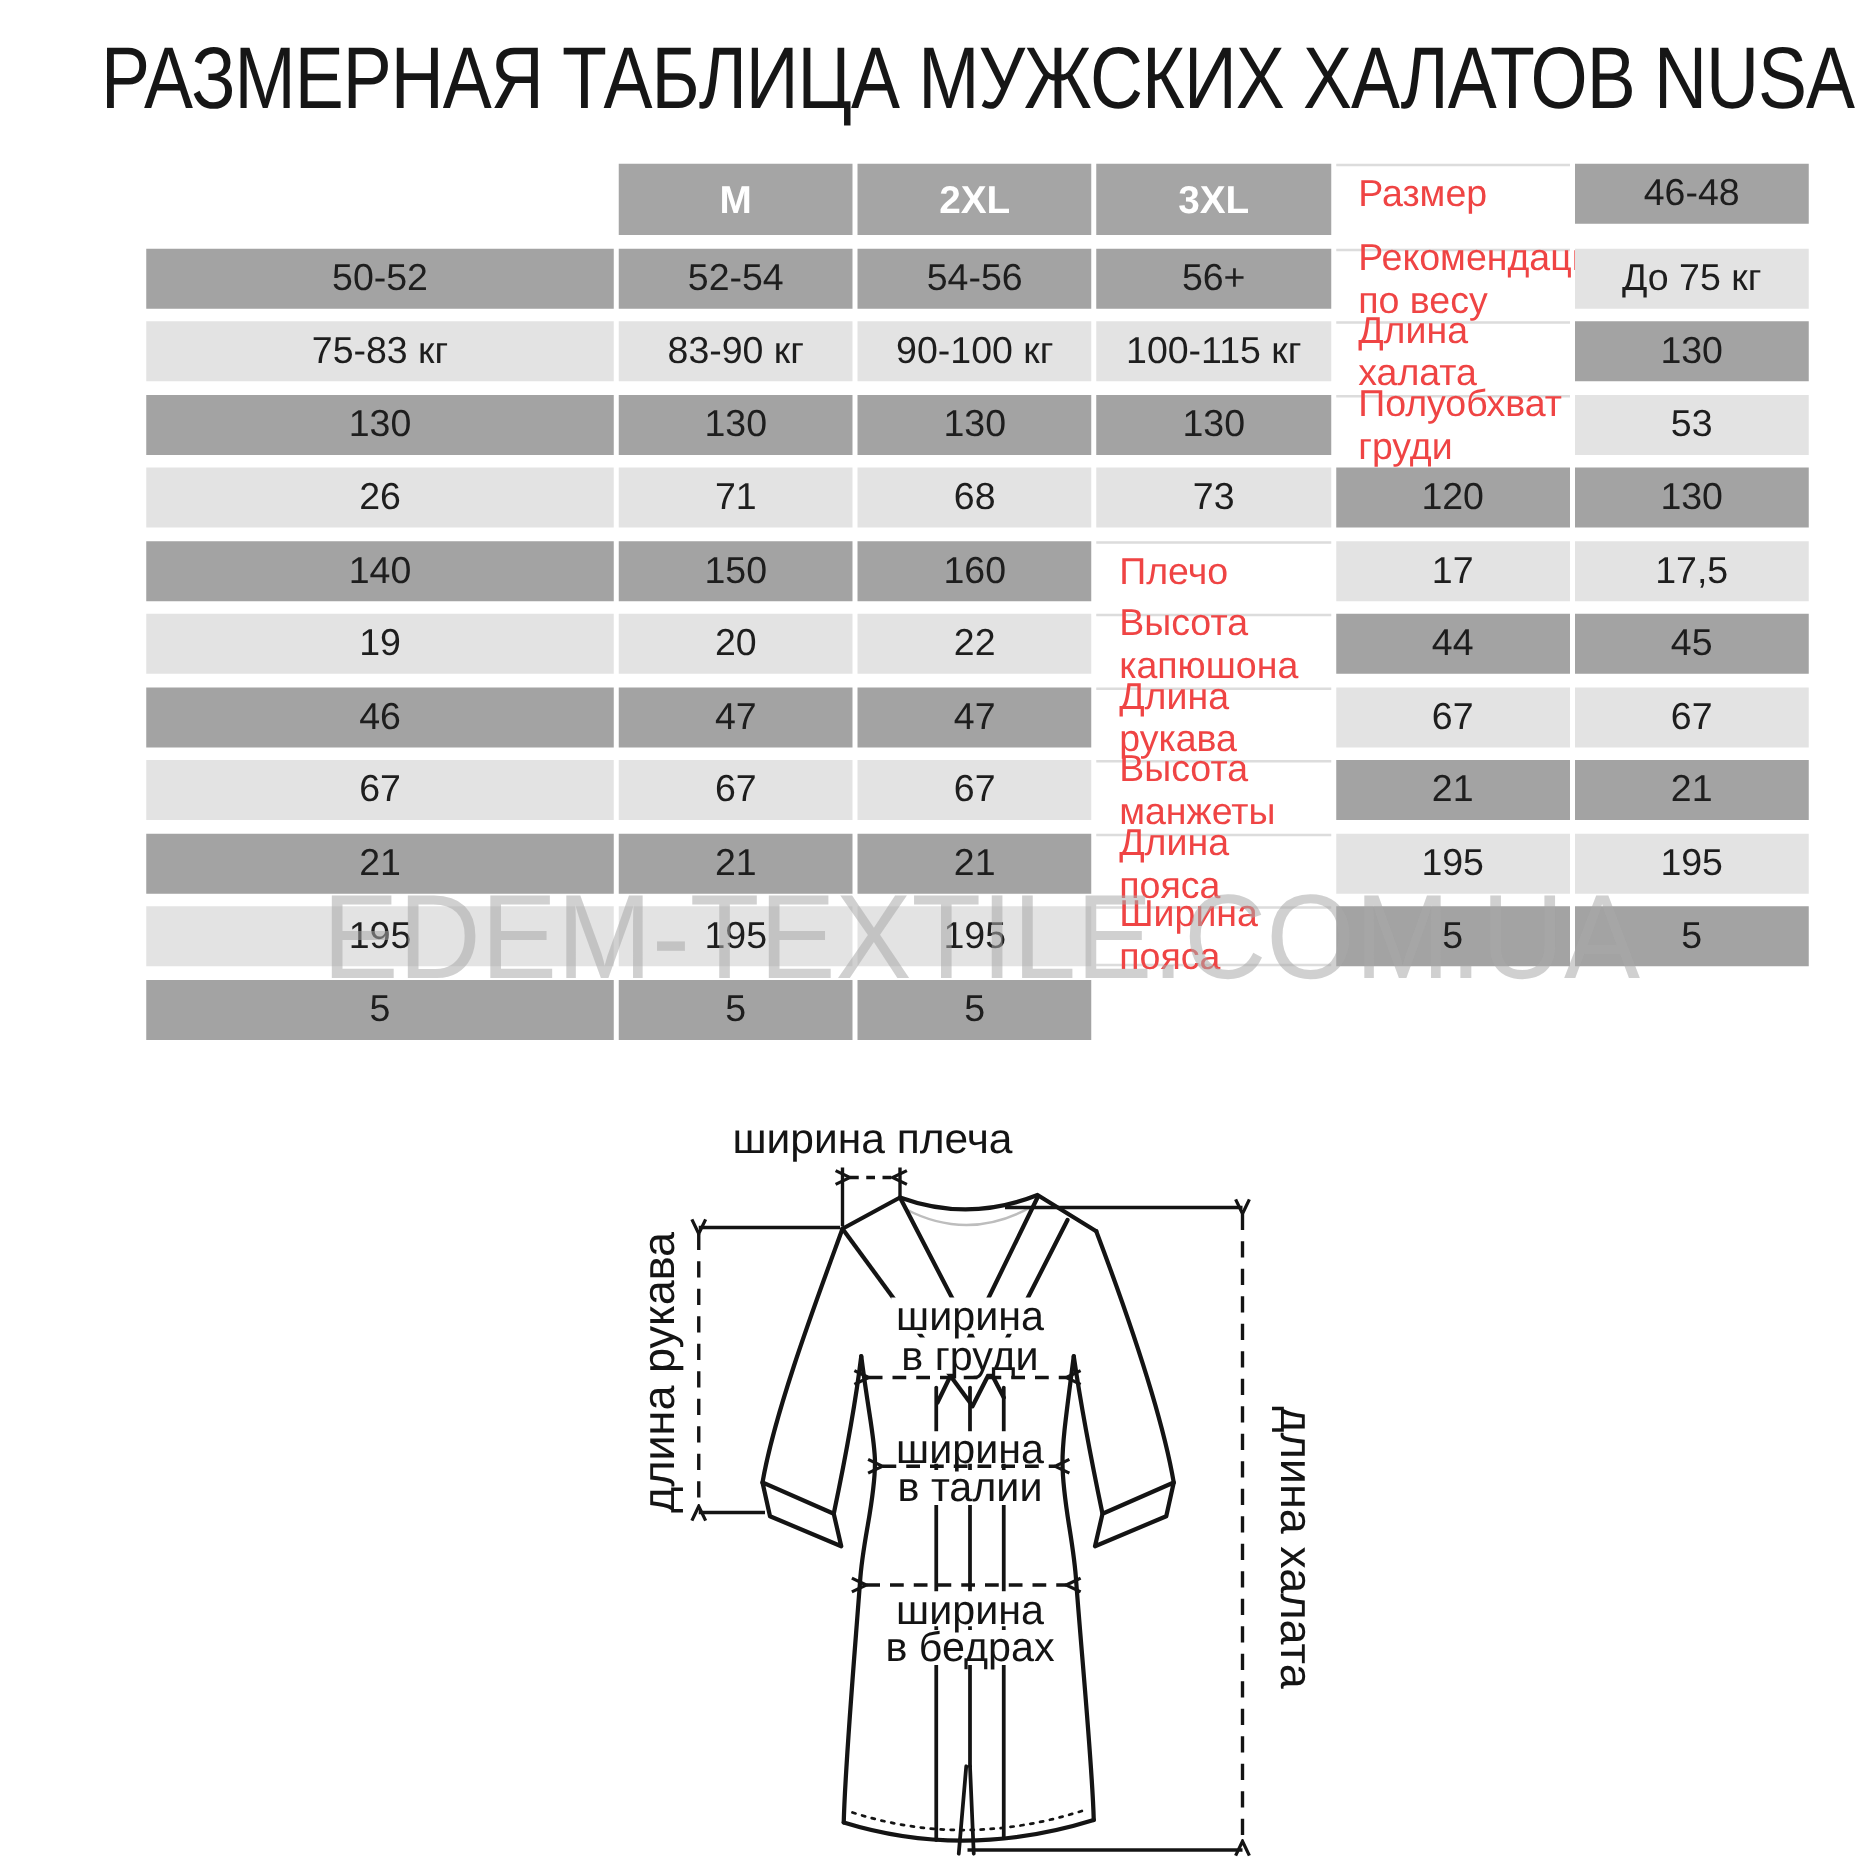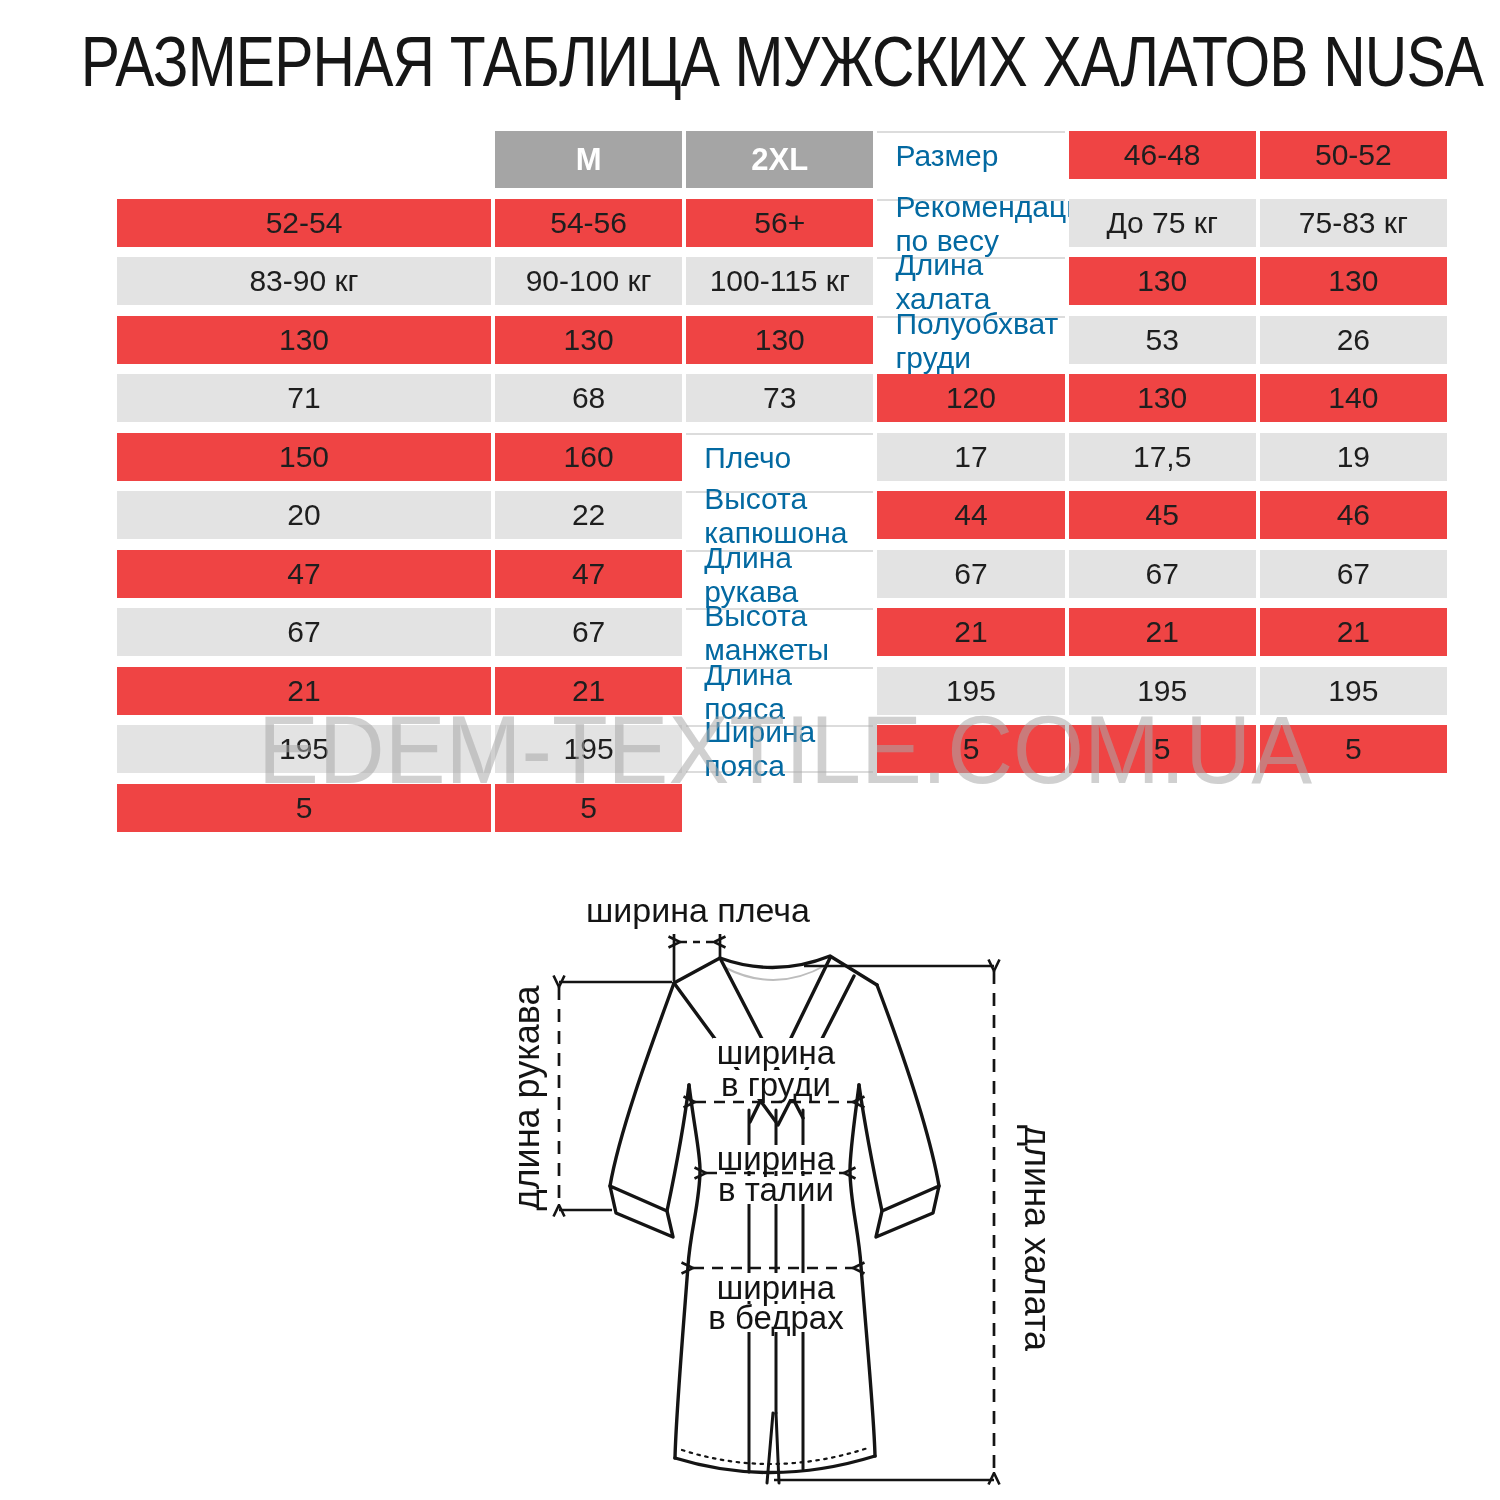--- a/index.html
+++ b/index.html
@@ -18,24 +18,24 @@
   .size-grid{
     position:absolute;left:85px;top:131px;width:1330px;
     display:grid;
     grid-template-columns:374px repeat(5,187.2px);
     column-gap:4px;row-gap:10.5px;
   }
   .cell{box-sizing:border-box;display:flex;align-items:center;justify-content:center;}
   .hd{height:57px;background:#a5a5a5;color:#ffffff;font-weight:700;font-size:31px;}
   .corner{height:57px;background:transparent;}
   .bd{height:48px;font-size:30px;color:#1e1e1e;}
-  .lt{background:#ef4444;}
+  .lt{background:#a3a3a3;}
   .dk{background:#e3e3e3;}
   .lbl{
-    background:transparent;color:#0369a1;font-size:30px;
+    background:transparent;color:#ef4444;font-size:30px;
     justify-content:flex-start;padding-left:18px;
     border-top:2px solid #dcdcdc;
   }
   .lbl-last{border-bottom:2px solid #dcdcdc;}
   .watermark{
     position:absolute;top:695px;left:753px;
     transform:translateX(-50%) scaleX(0.95);
     transform-origin:center;
     font-size:96px;font-weight:400;color:rgba(170,170,170,0.55);
     white-space:nowrap;pointer-events:none;z-index:5;
@@ -47,20 +47,21 @@
 
 <div class="canvas">
 
   <h1 class="page-title">РАЗМЕРНАЯ ТАБЛИЦА МУЖСКИХ ХАЛАТОВ NUSA</h1>
 
   <div class="size-grid">
 
     <div class="cell corner"></div>
     <div class="cell hd">M</div>
     <div class="cell hd">2XL</div>
+    <div class="cell hd">3XL</div>
 
     <div class="cell bd lbl">Размер</div>
     <div class="cell bd lt">46-48</div>
     <div class="cell bd lt">50-52</div>
     <div class="cell bd lt">52-54</div>
     <div class="cell bd lt">54-56</div>
     <div class="cell bd lt">56+</div>
 
     <div class="cell bd lbl">Рекомендация по весу</div>
     <div class="cell bd dk">До 75 кг</div>

